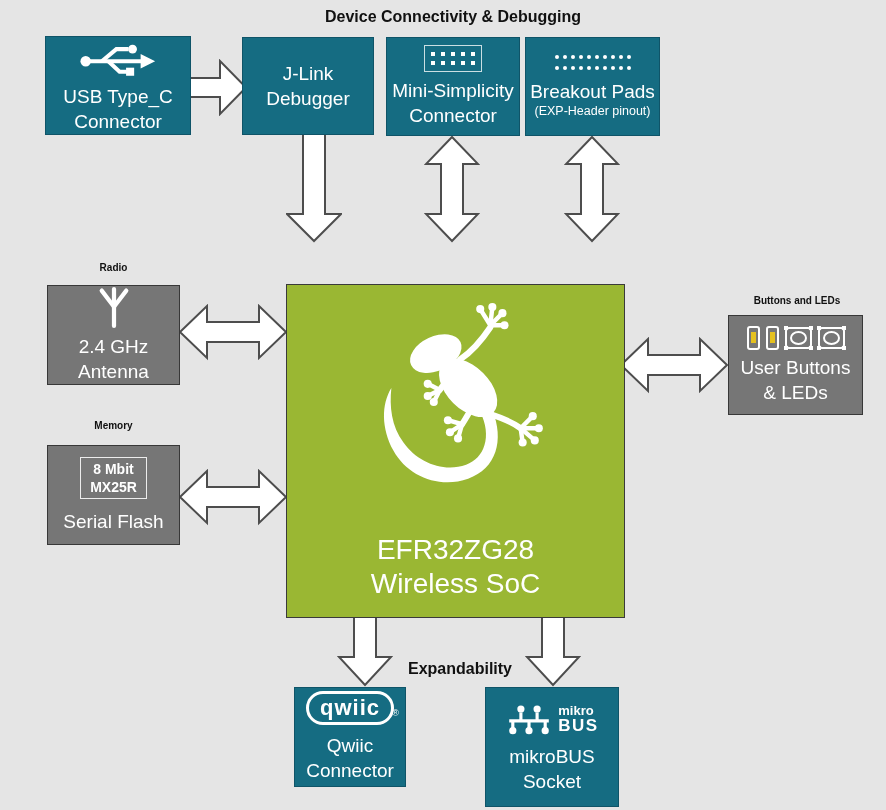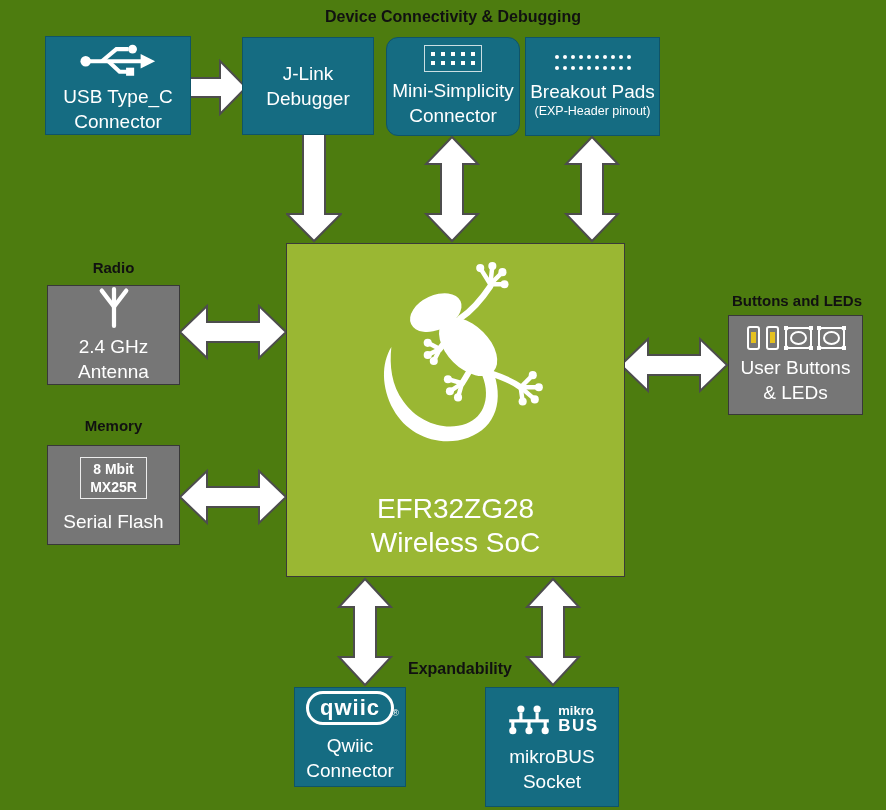--- a/index.html
+++ b/index.html
@@ -1,31 +1,31 @@
 <!DOCTYPE html>
 <html><head>
 <meta charset="utf-8">
 <style>
   html,body{margin:0;padding:0;background:#fff;}
   .canvas{
-    position:relative;width:886px;height:810px;background:#4d7c0f;
+    position:relative;width:886px;height:810px;background:#e5e5e5;
     font-family:"Liberation Sans",sans-serif;overflow:hidden;
   }
   .heading{
     position:absolute;font-weight:bold;color:#111;text-align:center;
-    font-size:15px;line-height:18px;
+    font-size:10px;line-height:18px;
   }
   .heading.top{font-size:16px;}
   .box{
     position:absolute;display:flex;flex-direction:column;align-items:center;
     justify-content:center;color:#fff;text-align:center;box-sizing:border-box;
   }
   .teal{background:#156C82;border:1px solid #0f5468;}
   .gray{background:#767676;border:1.5px solid #383838;}
-  .soc{background:#9AB733;border:1.5px solid #3a3a3a;}
+  .soc{background:#9AB733;border:1.5px solid #3a3a3a;margin-top:41px;}
   .line{font-size:19px;line-height:25px;white-space:nowrap;}
   .line.small{font-size:12.5px;line-height:15px;}
   .soc-text{position:absolute;left:0;right:0;bottom:16px;font-size:28px;line-height:34px;color:#fff;}
   .arrow{position:absolute;}
   .arrow polygon{fill:#ffffff;stroke:#4d4d4d;stroke-width:2;stroke-linejoin:miter;}
   .icon-gap{margin-bottom:5px;}
   
   .pin-header{
     box-sizing:border-box;width:58px;height:27px;border:1.5px solid rgba(255,255,255,.78);
     display:grid;grid-template-columns:repeat(5,4px);grid-template-rows:repeat(2,4px);
@@ -125,21 +125,21 @@
     </div>
   </div>
 
   <div class="box teal" style="left:242px;top:37px;width:132px;height:98px;">
     <div>
       <div class="line">J-Link</div>
       <div class="line">Debugger</div>
     </div>
   </div>
 
-  <div class="box teal" style="left:386px;top:37px;width:134px;height:99px;border-radius:12px;">
+  <div class="box teal" style="left:386px;top:37px;width:134px;height:99px;">
     <div class="pin-header">
       <span></span>
         <span></span>
         <span></span>
         <span></span>
         <span></span>
       <span></span>
         <span></span>
         <span></span>
         <span></span>

